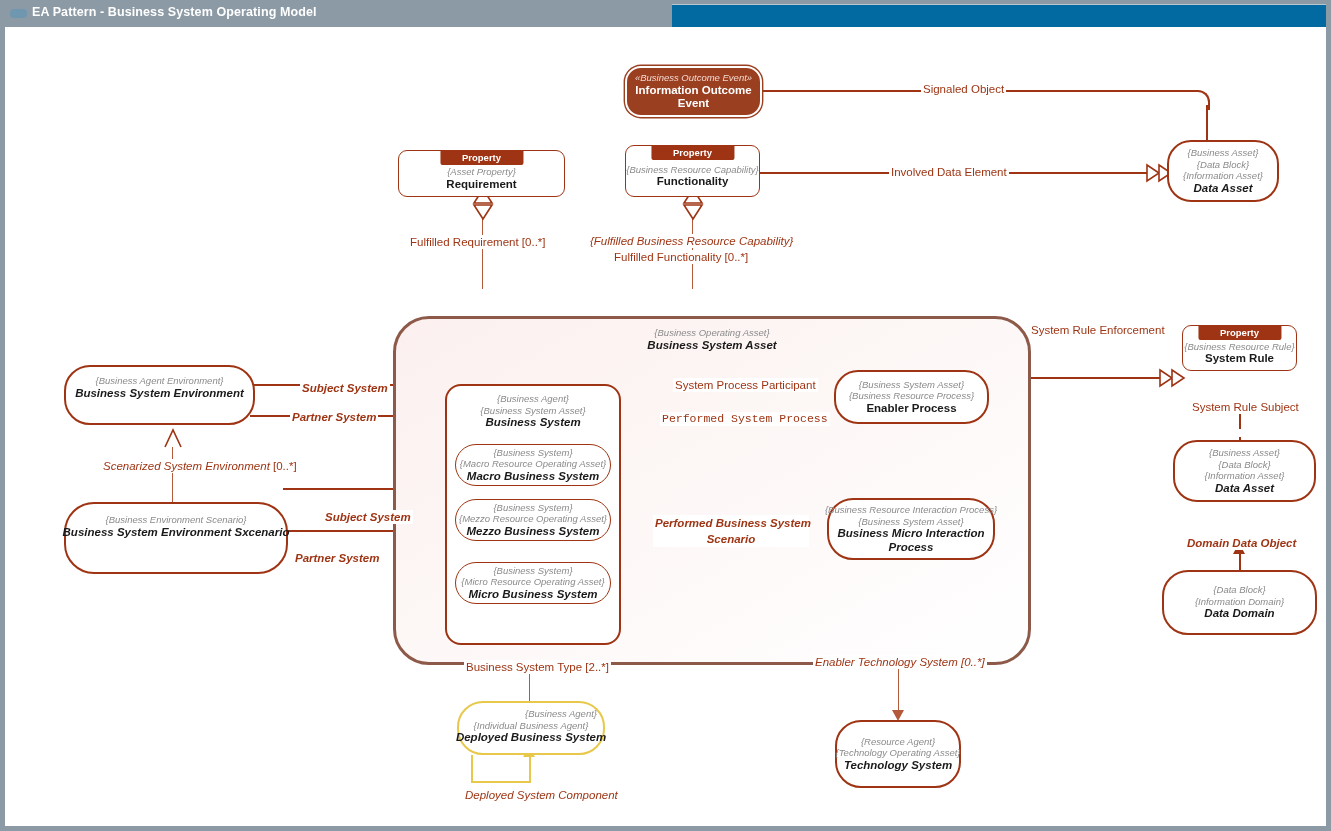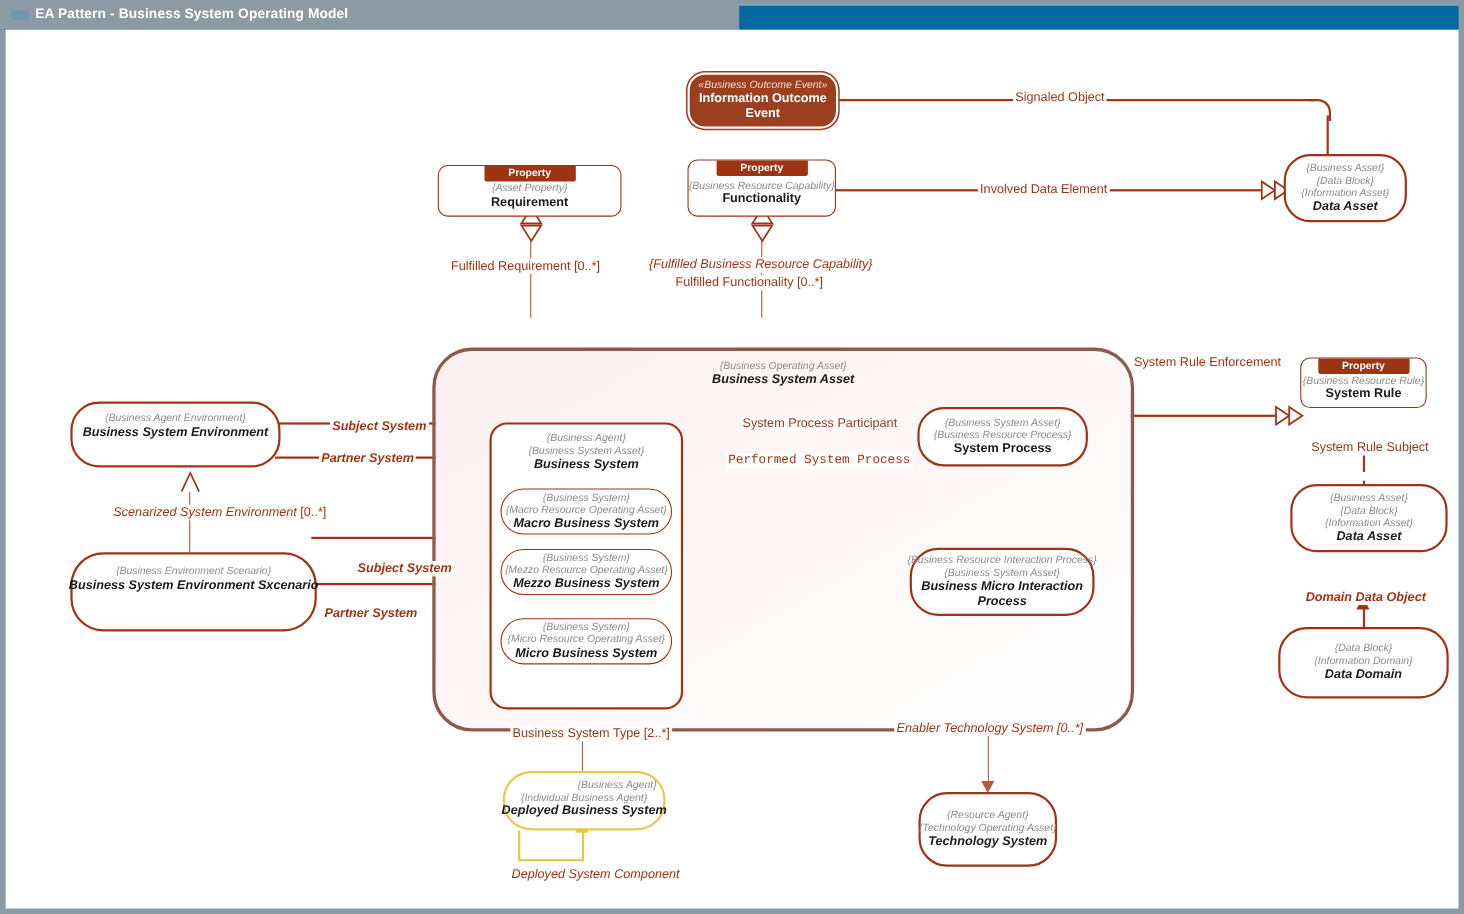--- a/index.html
+++ b/index.html
@@ -234,21 +234,21 @@
     </div>
 
     <div class="node round" style="left:59px;top:475px;width:224px;height:72px;border-radius:30px;justify-content:flex-start;padding-top:10px;">
       <div class="stereo">{Business Environment Scenario}</div>
       <div class="nm it">Business System Environment Sxcenario</div>
     </div>
 
     <div class="node round" style="left:829px;top:343px;width:155px;height:54px;border-radius:24px;">
       <div class="stereo">{Business System Asset}</div>
       <div class="stereo">{Business Resource Process}</div>
-      <div class="nm">System Process</div>
+      <div class="nm">Enabler Process</div>
     </div>
 
     <div class="node round" style="left:822px;top:471px;width:168px;height:62px;border-radius:26px;">
       <div class="stereo">{Business Resource Interaction Process}</div>
       <div class="stereo">{Business System Asset}</div>
       <div class="nm it">Business Micro Interaction</div>
       <div class="nm it">Process</div>
     </div>
 
     <div class="node rrect" style="left:1177px;top:298px;width:115px;height:46px;padding-top:10px;">
@@ -292,20 +292,21 @@
     <div class="lbl it" style="left:295px;top:354px;">Subject System</div>
     <div class="lbl it" style="left:285px;top:383px;">Partner System</div>
     <div class="lbl it" style="left:318px;top:483px;">Subject System</div>
     <div class="lbl it" style="left:288px;top:524px;">Partner System</div>
 
     <div class="lbl itp" style="left:96px;top:432px;"><span>Scenarized System Environment</span><span style="font-style:normal;font-weight:normal;"> [0..*]</span></div>
 
     <div class="lbl" style="left:668px;top:351px;">System Process Participant</div>
     <div class="lbl" style="left:655px;top:385px;font-family:Liberation Mono, monospace;">Performed System Process</div>
 
+    <div class="lbl it ctr" style="left:648px;top:488px;width:152px;line-height:16px;"><span>Performed Business System</span><br><span>Scenario</span></div>
 
     <div class="lbl" style="left:1024px;top:296px;">System Rule Enforcement</div>
     <div class="lbl" style="left:1185px;top:373px;">System Rule Subject</div>
     <div class="lbl it" style="left:1180px;top:509px;">Domain Data Object</div>
 
     <div class="lbl" style="left:459px;top:633px;">Business System Type [2..*]</div>
     <div class="lbl itp" style="left:808px;top:628px;">Enabler Technology System [0..*]</div>
     <div class="lbl itp" style="left:458px;top:761px;">Deployed System Component</div>
 
   </div>

